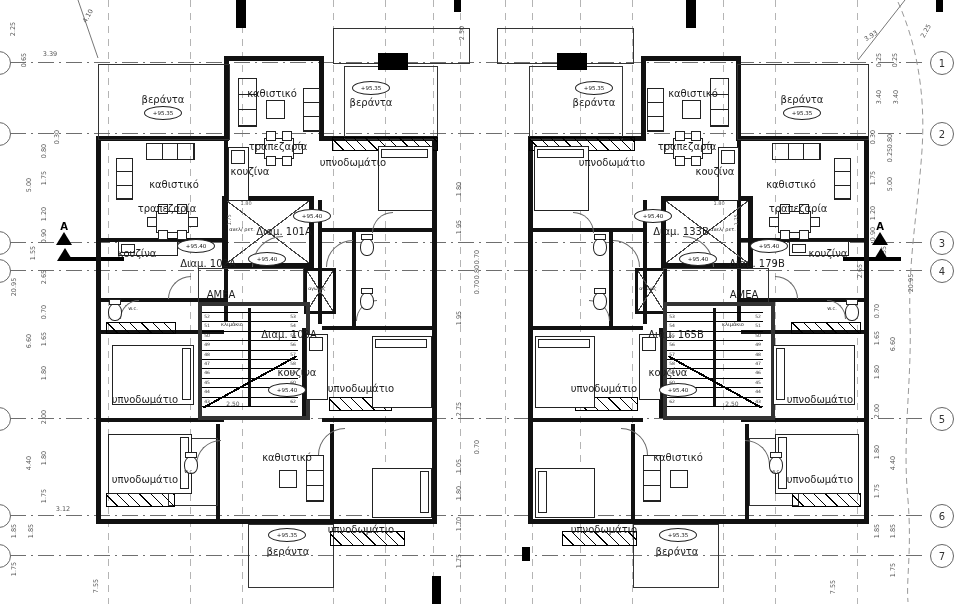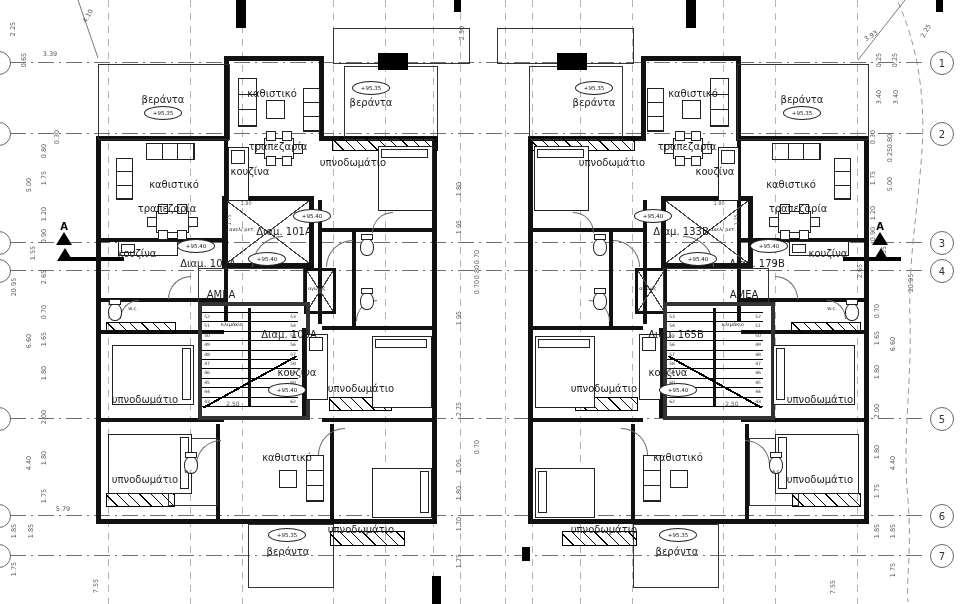--- a/index.html
+++ b/index.html
@@ -89,21 +89,21 @@
     <div class="abs dim" style="left: 44px; top: 277px; transform: translate(-50%, -50%) rotate(-90deg);">2.65</div>
     <div class="abs dim" style="left: 14px; top: 287px; transform: translate(-50%, -50%) rotate(-90deg);">20.95</div>
     <div class="abs dim" style="left: 44px; top: 312px; transform: translate(-50%, -50%) rotate(-90deg);">0.70</div>
     <div class="abs dim" style="left: 44px; top: 339px; transform: translate(-50%, -50%) rotate(-90deg);">1.65</div>
     <div class="abs dim" style="left: 29px; top: 341px; transform: translate(-50%, -50%) rotate(-90deg);">6.60</div>
     <div class="abs dim" style="left: 44px; top: 373px; transform: translate(-50%, -50%) rotate(-90deg);">1.80</div>
     <div class="abs dim" style="left: 44px; top: 417px; transform: translate(-50%, -50%) rotate(-90deg);">2.00</div>
     <div class="abs dim" style="left: 44px; top: 458px; transform: translate(-50%, -50%) rotate(-90deg);">1.80</div>
     <div class="abs dim" style="left: 29px; top: 463px; transform: translate(-50%, -50%) rotate(-90deg);">4.40</div>
     <div class="abs dim" style="left: 44px; top: 496px; transform: translate(-50%, -50%) rotate(-90deg);">1.75</div>
-    <div class="abs dim" style="left: 63px; top: 509px; transform: translate(-50%, -50%) rotate(0deg);">5.79</div>
+    <div class="abs dim" style="left: 63px; top: 509px; transform: translate(-50%, -50%) rotate(0deg);">3.12</div>
     <div class="abs dim" style="left: 14px; top: 531px; transform: translate(-50%, -50%) rotate(-90deg);">1.85</div>
     <div class="abs dim" style="left: 31px; top: 531px; transform: translate(-50%, -50%) rotate(-90deg);">1.85</div>
     <div class="abs dim" style="left: 14px; top: 569px; transform: translate(-50%, -50%) rotate(-90deg);">1.75</div>
     <div class="abs dim" style="left: 96px; top: 586px; transform: translate(-50%, -50%) rotate(-90deg);">7.55</div>
     <div class="abs dim" style="left: 926px; top: 31px; transform: translate(-50%, -50%) rotate(-62deg);">2.25</div>
     <div class="abs dim" style="left: 871px; top: 36px; transform: translate(-50%, -50%) rotate(-33deg);">3.93</div>
     <div class="abs dim" style="left: 879px; top: 60px; transform: translate(-50%, -50%) rotate(-90deg);">0.25</div>
     <div class="abs dim" style="left: 895px; top: 60px; transform: translate(-50%, -50%) rotate(-90deg);">0.25</div>
     <div class="abs dim" style="left: 879px; top: 97px; transform: translate(-50%, -50%) rotate(-90deg);">3.40</div>
     <div class="abs dim" style="left: 896px; top: 97px; transform: translate(-50%, -50%) rotate(-90deg);">3.40</div>

